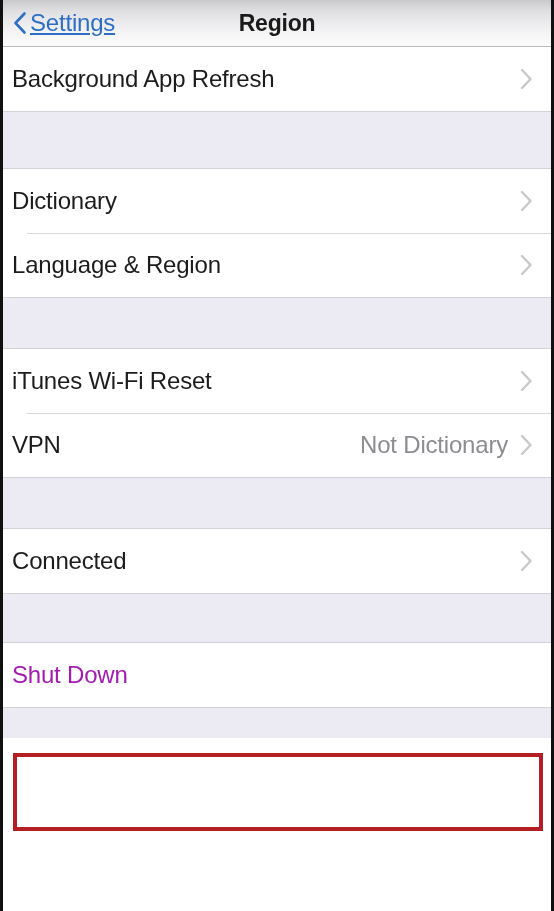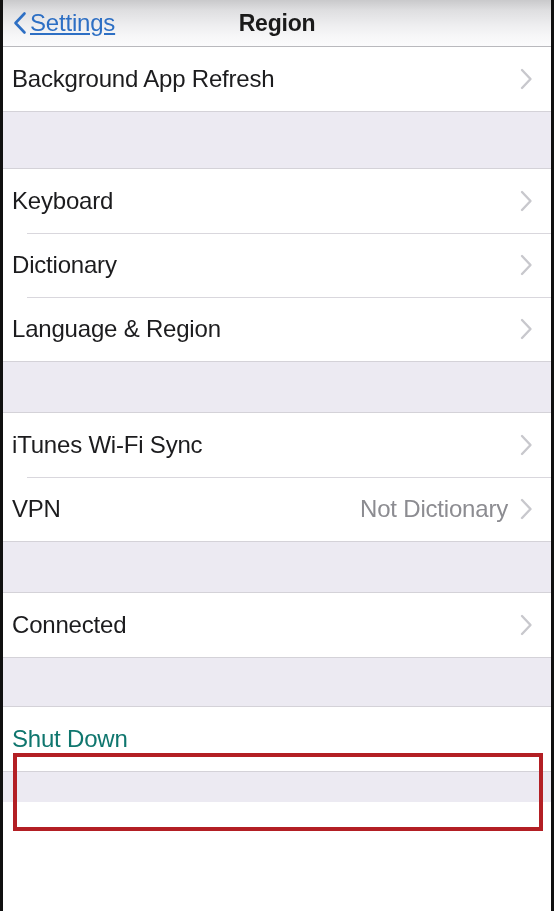--- a/index.html
+++ b/index.html
@@ -110,21 +110,21 @@
     height: 1px;
     background: #d9d7dd;
   }
   .row-label {
     font-size: 24px;
     color: #1c1c1e;
     letter-spacing: -0.2px;
     white-space: nowrap;
   }
   .row-label.link {
-    color: #0f766e;
+    color: #a21caf;
   }
   .row-spacer { flex: 1 1 auto; }
   .row-value {
     font-size: 24px;
     color: #8c8c91;
     letter-spacing: -0.2px;
     margin-right: 12px;
     white-space: nowrap;
   }
   .chev {
@@ -172,47 +172,40 @@
         <svg class="chev" viewBox="0 0 13 22">
           <polyline points="2,2 10.5,11 2,20" fill="none" stroke="#c8c8cd" stroke-width="2.4" stroke-linecap="round" stroke-linejoin="round"></polyline>
         </svg>
       </div>
     </div>
 
     <div class="gap" style="height:56px"></div>
 
     <div class="group">
       <div class="row">
-        <span class="row-label">Keyboard</span>
-        <span class="row-spacer"></span>
-        <svg class="chev" viewBox="0 0 13 22">
-          <polyline points="2,2 10.5,11 2,20" fill="none" stroke="#c8c8cd" stroke-width="2.4" stroke-linecap="round" stroke-linejoin="round"></polyline>
-        </svg>
-      </div>
-      <div class="row">
         <span class="row-label">Dictionary</span>
         <span class="row-spacer"></span>
         <svg class="chev" viewBox="0 0 13 22">
           <polyline points="2,2 10.5,11 2,20" fill="none" stroke="#c8c8cd" stroke-width="2.4" stroke-linecap="round" stroke-linejoin="round"></polyline>
         </svg>
       </div>
       <div class="row">
         <span class="row-label">Language &amp; Region</span>
         <span class="row-spacer"></span>
         <svg class="chev" viewBox="0 0 13 22">
           <polyline points="2,2 10.5,11 2,20" fill="none" stroke="#c8c8cd" stroke-width="2.4" stroke-linecap="round" stroke-linejoin="round"></polyline>
         </svg>
       </div>
     </div>
 
     <div class="gap" style="height:50px"></div>
 
     <div class="group">
       <div class="row">
-        <span class="row-label">iTunes Wi-Fi Sync</span>
+        <span class="row-label">iTunes Wi-Fi Reset</span>
         <span class="row-spacer"></span>
         <svg class="chev" viewBox="0 0 13 22">
           <polyline points="2,2 10.5,11 2,20" fill="none" stroke="#c8c8cd" stroke-width="2.4" stroke-linecap="round" stroke-linejoin="round"></polyline>
         </svg>
       </div>
       <div class="row">
         <span class="row-label">VPN</span>
         <span class="row-spacer"></span>
         <span class="row-value">Not Dictionary</span>
         <svg class="chev" viewBox="0 0 13 22">

